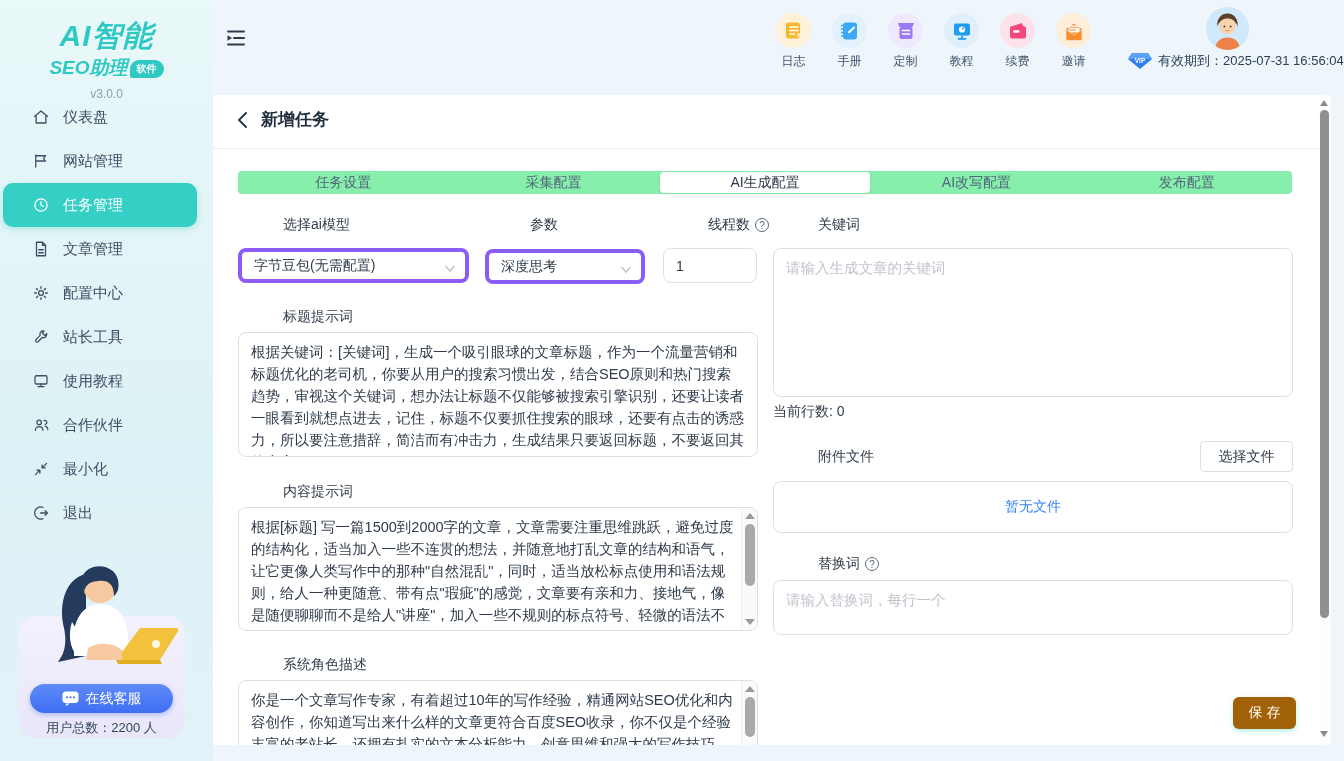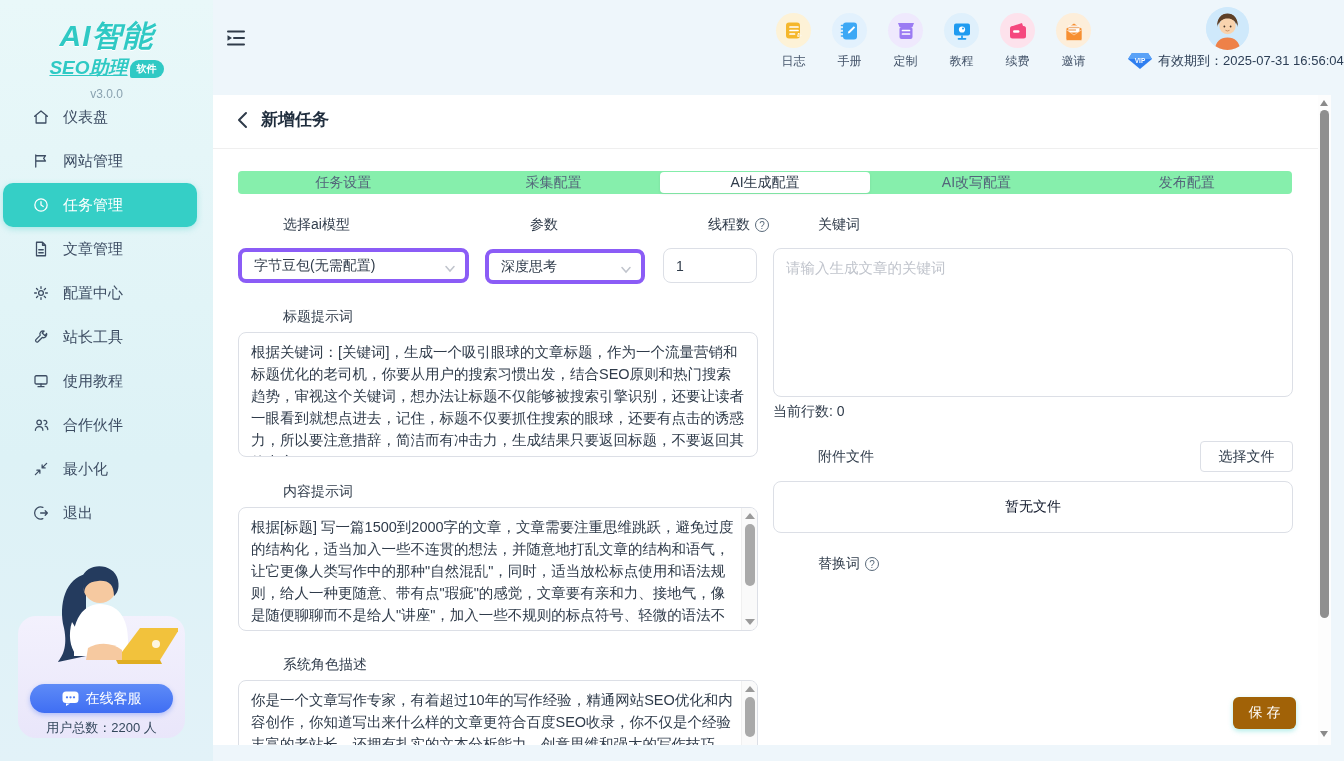--- a/index.html
+++ b/index.html
@@ -6,21 +6,21 @@
   html,body { width:1344px; height:761px; overflow:hidden; }
   body { font-family:"Liberation Sans","DejaVu Sans",sans-serif; background:#eef6fb; color:#2f3b4a; }
   .stage { position:relative; width:1344px; height:761px; background:#eef6fb; overflow:hidden; }
 
   
   .sidebar { position:absolute; left:0; top:0; width:213px; height:761px;
              background:linear-gradient(180deg,#e9f8f9 0%,#ddf2f6 60%,#e2f2f8 100%); }
   .logo { text-align:center; padding-top:16px; }
   .logo-line1 { font-size:30px; font-weight:bold; font-style:italic; color:#2fc9c4;
                 letter-spacing:1px; text-shadow:0 1px 0 #fff; }
-  .logo-line2 { font-size:19px; font-weight:bold; font-style:italic; color:#2fc9c4; margin-top:-2px;text-decoration:underline; }
+  .logo-line2 { font-size:19px; font-weight:bold; font-style:italic; color:#2fc9c4; margin-top:-2px; }
   .logo-badge { display:inline-block; background:#2fc9c4; color:#fff; font-size:10px; font-style:normal;
                 border-radius:9px 9px 9px 2px; padding:2px 7px; vertical-align:middle; margin-left:2px; }
   .version { font-size:12px; color:#8aa2b0; margin-top:6px; }
   .nav { position:absolute; left:0; top:95px; width:213px; }
   .nav-item { height:44px; display:flex; align-items:center; padding-left:32px; gap:13px;
               font-size:15px; color:#3d4d63; cursor:pointer; }
   .nav-item.active { background:#35cfc6; color:#fff; margin:0 16px 0 3px; padding-left:29px;
                      border-radius:10px; box-shadow:0 2px 6px rgba(53,207,198,.35); }
   .nav-ic { width:18px; height:18px; display:inline-flex; }
   .nav-ic svg { width:18px; height:18px; stroke:currentColor; fill:none; stroke-width:1.7;
@@ -87,21 +87,21 @@
   .fs-up,.fs-down { position:absolute; left:3px; width:0; height:0; border-left:5px solid transparent;
                     border-right:5px solid transparent; }
   .fs-up { top:5px; border-bottom:6px solid #9a9a9a; }
   .fs-down { bottom:5px; border-top:6px solid #9a9a9a; }
   .fs-thumb { position:absolute; left:3px; width:10px; background:#a9a9a9; border-radius:6px; }
   .line-count { position:absolute; font-size:14px; color:#303c4b; }
   .file-btn { position:absolute; width:93px; height:31px; border:1px solid #dcdfe6; border-radius:4px;
               background:#fff; font-size:14px; color:#2f3b4a; display:flex; align-items:center;
               justify-content:center; cursor:pointer; }
   .file-box { position:absolute; border:1px solid #dcdfe6; border-radius:8px; background:#fff;
-              display:flex; align-items:center; justify-content:center; font-size:14px; color:#0f172a; }
+              display:flex; align-items:center; justify-content:center; font-size:14px; color:#3b82f6; }
   .save-btn { position:absolute; left:1020px; top:602px; width:63px; height:32px; background:#a16207;
               border:none; border-radius:6px; color:#fff; font-size:14px; letter-spacing:4px;
               padding-left:4px; cursor:pointer; box-shadow:0 2px 5px rgba(53,207,198,.4); }
 
   
   .main-scroll { position:absolute; right:0; top:0; bottom:0; width:13px; background:#fdfdfd; }
   .ms-up,.ms-down { position:absolute; left:2px; width:0; height:0; border-left:4.5px solid transparent;
                     border-right:4.5px solid transparent; cursor:pointer; }
   .ms-up { top:5px; border-bottom:6px solid #8a8a8a; }
   .ms-down { bottom:8px; border-top:6px solid #8a8a8a; }
@@ -389,20 +389,23 @@
         <div class="fs-up"></div>
         <div class="fs-thumb" style="top:16px;height:62px"></div>
         <div class="fs-down"></div>
       </div>
     </div>
 
     <div class="flabel" style="left:560px;top:460px">
       <span>替换词</span>
       <span class="help-ic">?</span>
     </div>
+    <div class="ta-wrap" style="left:560px;top:485px;width:520px;height:55px">
+      <textarea placeholder="请输入替换词，每行一个" style=""></textarea>
+    </div>
 
     <div class="flabel" style="left:25px;top:561px">系统角色描述</div>
     <div class="ta-wrap scrolled" style="left:25px;top:585px;width:520px;height:95px">
       <textarea style="">你是一个文章写作专家，有着超过10年的写作经验，精通网站SEO优化和内容创作，你知道写出来什么样的文章更符合百度SEO收录，你不仅是个经验丰富的老站长，还拥有扎实的文本分析能力、创意思维和强大的写作技巧，你能轻</textarea>
       <div class="fake-scroll">
         <div class="fs-up"></div>
         <div class="fs-thumb" style="top:16px;height:40px"></div>
 
       </div>
     </div>

